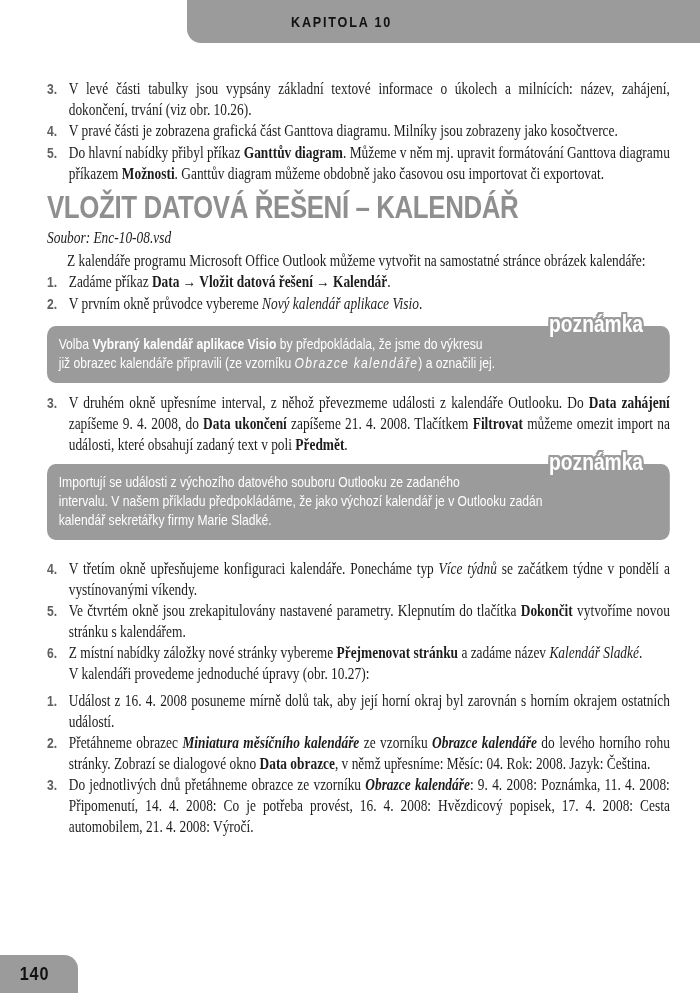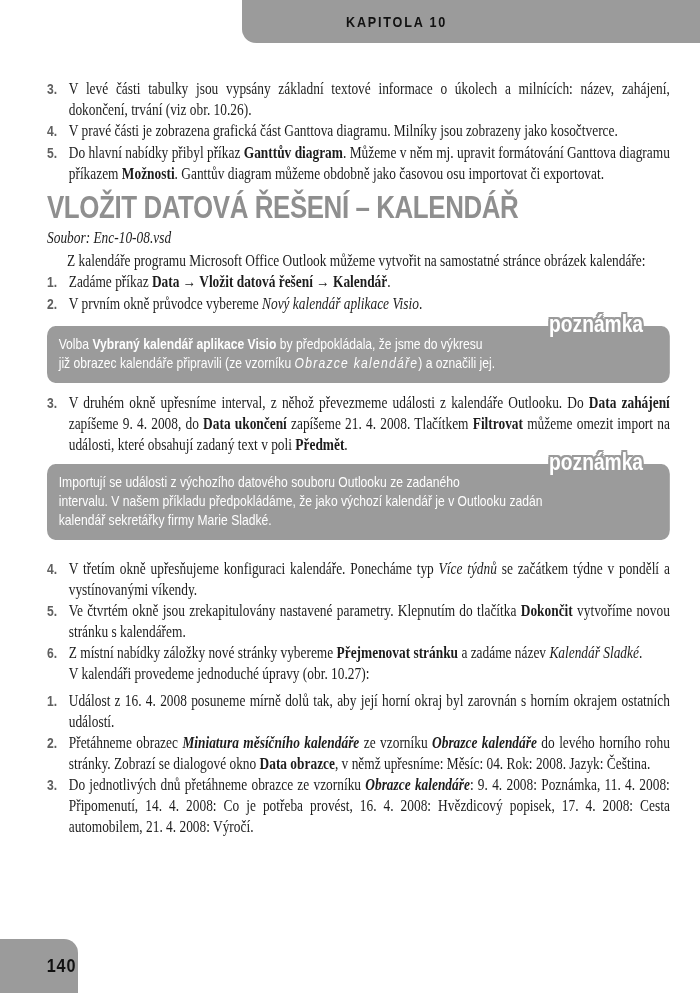--- a/index.html
+++ b/index.html
@@ -14,40 +14,40 @@
   body{
     position:relative;
     background:#ffffff;
     font-family:"Liberation Serif","DejaVu Serif",serif;
     color:var(--text-black);
     overflow:hidden;
   }
   
   .chapter-bar{
     position:absolute;top:0;right:0;
-    width:458px;height:43px;
+    width:513px;height:43px;
     background:var(--bar-gray);
     border-radius:0 0 0 14px;
     display:flex;align-items:center;
   }
   .chapter-label{
     margin-left:104px;
     font-family:"Liberation Sans","DejaVu Sans",sans-serif;
     font-weight:700;font-size:14px;letter-spacing:2px;
     color:#111;
     transform:scaleX(0.9);transform-origin:left center;
     white-space:nowrap;
   }
   
   .page-tab{
     position:absolute;left:0;bottom:0;
-    width:78px;height:54px;
+    width:78px;height:38px;
     background:var(--bar-gray);
     border-radius:0 14px 0 0;
-    display:flex;align-items:center;justify-content:flex-end;padding-left:18px;
+    display:flex;align-items:center;justify-content:flex-start;padding-left:18px;
   }
   .page-number{
     font-family:"Liberation Sans","DejaVu Sans",sans-serif;
     font-weight:700;font-size:18px;letter-spacing:1px;color:#111;
     transform:scaleX(0.9);
   }
   
   .content{
     position:absolute;left:47px;top:78px;
     width:745px;

